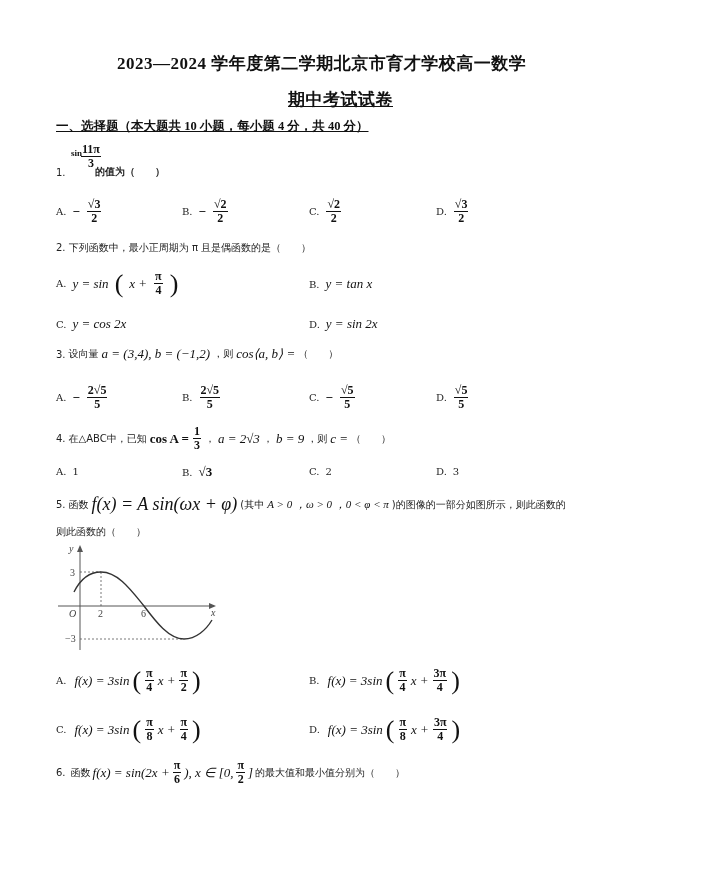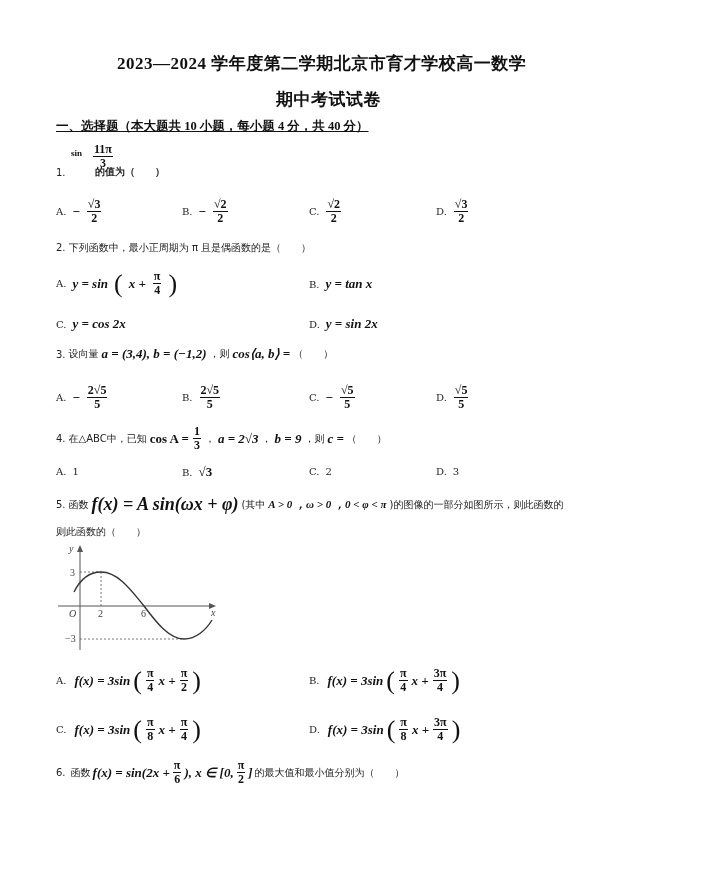--- a/index.html
+++ b/index.html
@@ -2,43 +2,43 @@
 <html><head>
 <meta charset="utf-8">
 <style>
   html, body { margin:0; padding:0; background:#ffffff; }
   body { width:701px; height:877px; position:relative; overflow:hidden;
          font-family:"DejaVu Serif", serif; color:#111; }
   .abs { position:absolute; white-space:nowrap; }
   .title { font-family:"Liberation Serif", serif; font-weight:bold; font-size:17px; letter-spacing:0.5px; }
   .sec { font-family:"Liberation Serif", serif; font-weight:bold; font-size:12.5px;text-decoration:underline; }
   .q { font-family:"DejaVu Sans", sans-serif; font-size:10px; color:#222; }
-  .m { font-family:"Liberation Serif", serif; font-weight:bold; font-size:13px; font-style:italic; }
+  .m { font-family:"Liberation Serif", serif; font-weight:normal; font-size:13px; font-style:italic; }
   .mn { font-family:"Liberation Serif", serif; font-weight:bold; font-size:13px; }
   .lbl { font-family:"DejaVu Serif", serif; font-size:10px; color:#222; }
   .frac { display:inline-flex; flex-direction:column; align-items:center; vertical-align:middle;
           font-family:"Liberation Serif", serif; font-weight:bold; font-size:12px; line-height:13px; margin:0 1px; }
   .frac .num { border-bottom:1.2px solid #111; padding:0 1px; }
   .frac .den { padding:0 1px; }
   .paren { font-size:26px; font-family:"Liberation Serif", serif; vertical-align:middle; line-height:26px; }
   .opt { display:inline-flex; align-items:center; gap:6px; }
   svg text { font-family:"Liberation Serif", serif; }
 </style>
 </head>
 <body>
 
 <div class="abs title" style="left:117px; top:52px;text-align:right;">2023—2024 学年度第二学期北京市育才学校高一数学</div>
-<div class="abs title" style="left:276px; top:88px;">期中考试试卷</div>
+<div class="abs title" style="left:288px; top:88px;text-decoration:underline;">期中考试试卷</div>
 
 <div class="abs sec" style="left:56px; top:118px;">一、选择题（本大题共 10 小题，每小题 4 分，共 40 分）</div>
 
 <div class="abs" style="left:56px; top:143px;">
   <span class="q" style="position:absolute; left:0; top:24px;">1.</span>
   <span style="position:absolute; left:15px; top:5px; font-family:'Liberation Serif',serif; font-weight:bold; font-size:9px;">sin</span>
-  <span class="frac" style="position:absolute; left:36px; top:0;">
+  <span class="frac" style="position:absolute; left:24px; top:0;">
     <span class="num">11π</span>
     <span class="den">3</span>
   </span>
   <span class="q" style="position:absolute; left:39px; top:22px;font-weight:bold;">的值为（　　）</span>
 </div>
 
 <div class="abs opt" style="left:56px; top:198px;">
   <span class="lbl">A.</span>
   <span class="mn">−</span>
   <span class="frac">

